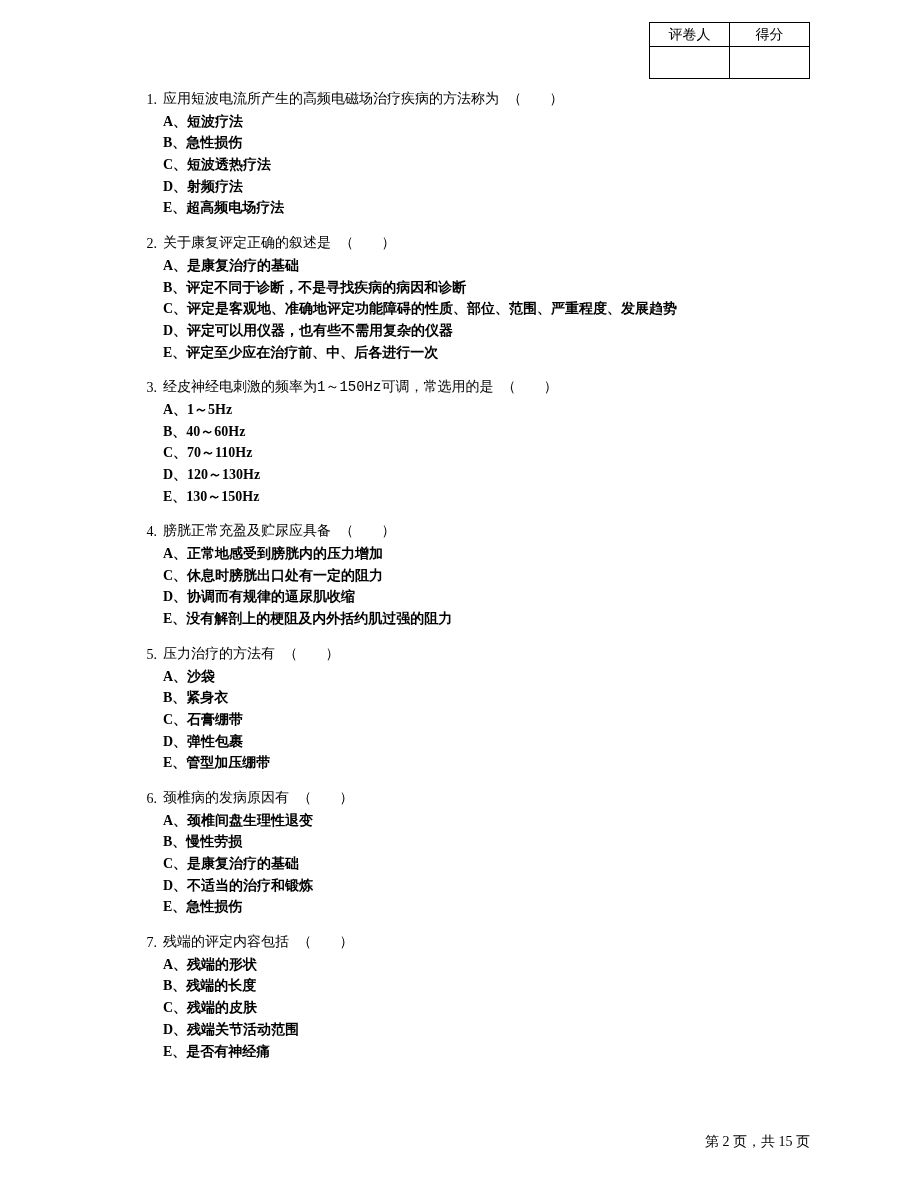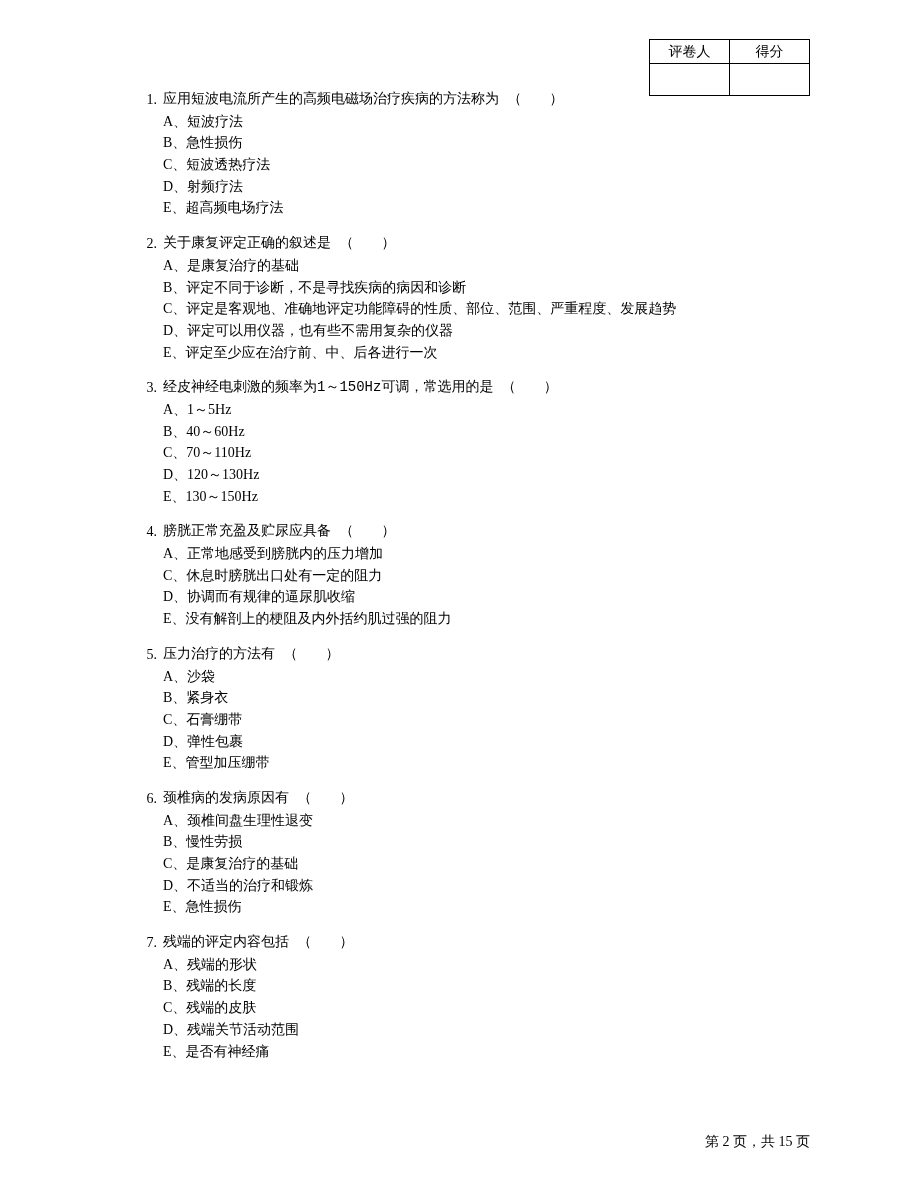--- a/index.html
+++ b/index.html
@@ -12,21 +12,21 @@
       font-size: 14px;
       color: #000;
       background: #fff;
       width: 920px;
       height: 1191px;
       position: relative;
       padding: 25px 110px 40px 135px;
     }
     .score-box {
       position: absolute;
-      top: 39px;
+      top: 22px;
       right: 110px;
       border-collapse: collapse;
     }
     .score-box td {
       border: 1px solid #000;
       text-align: center;
       vertical-align: middle;
       font-size: 14px;
     }
     .score-box .header-cell {
@@ -55,20 +55,21 @@
     }
     .q-text {
       flex: 1;
       font-family: Liberation Mono, monospace;
     }
     .options {
       padding-left: 28px;
     }
     .option {
       line-height: 1.55;
+      font-weight: bold;
     }
     .page-footer {
       position: absolute;
       bottom: 40px;
       right: 110px;
       font-size: 14px;
     }
   </style>
 </head>
 <body>

